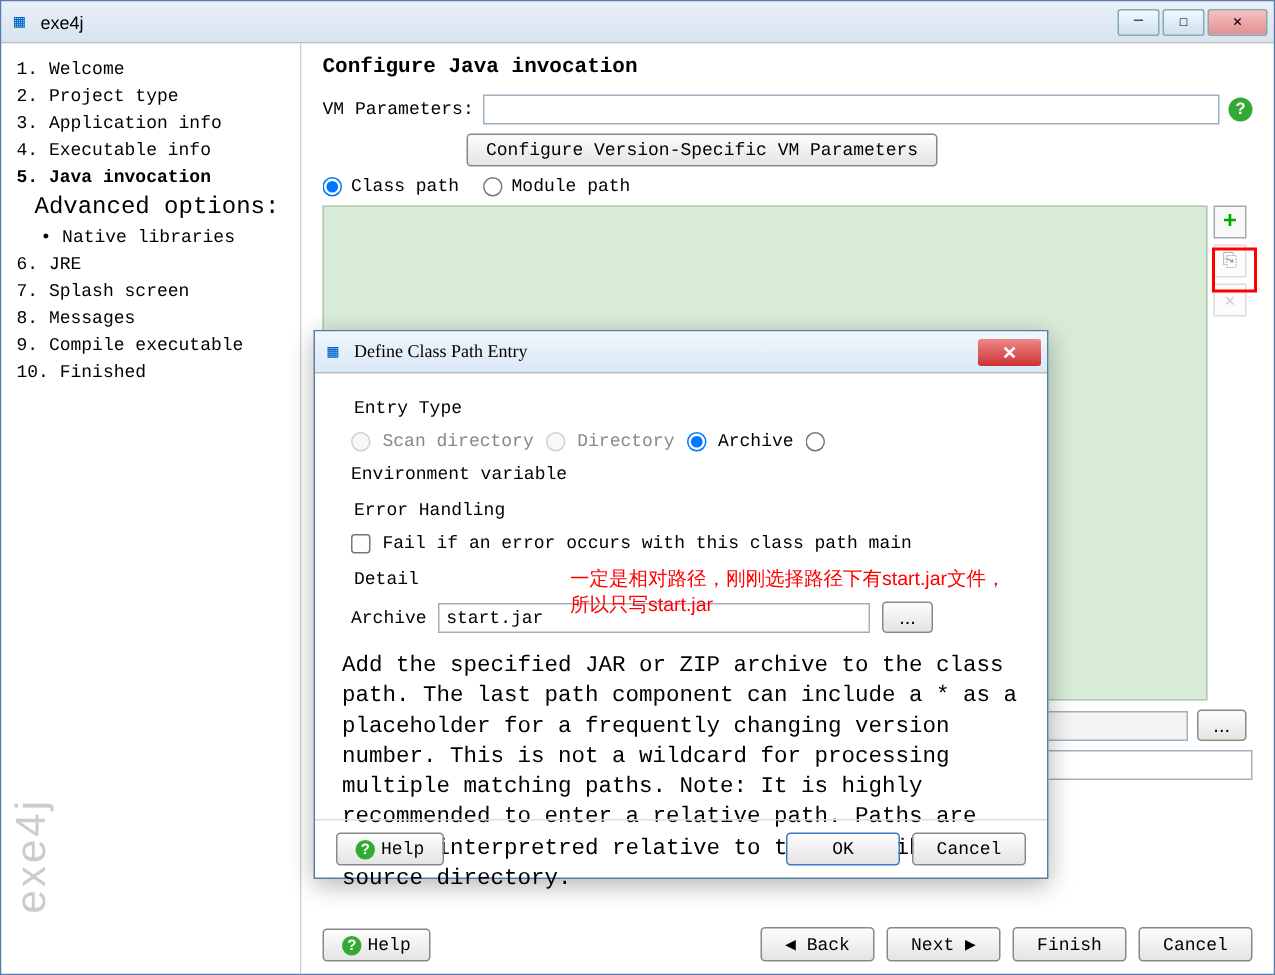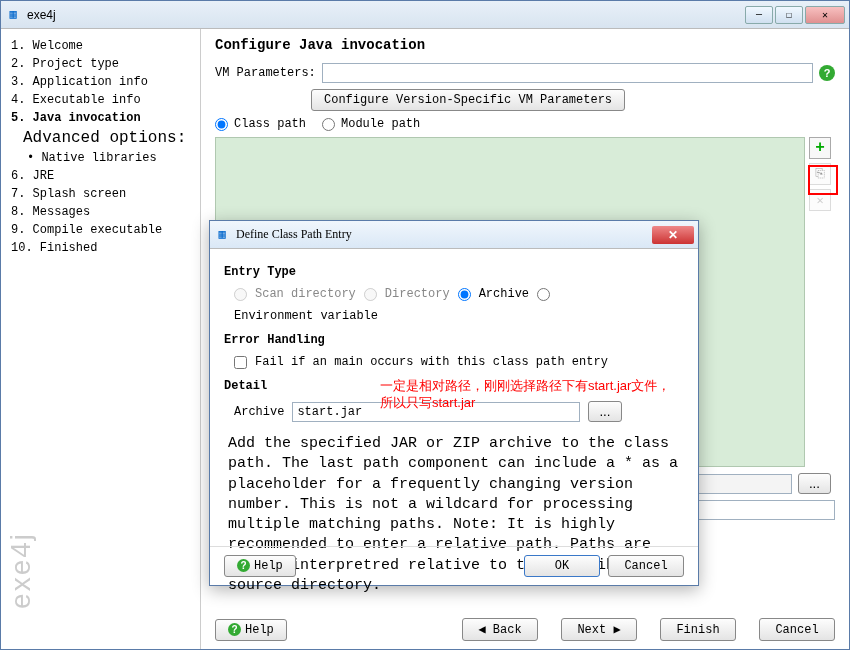--- a/index.html
+++ b/index.html
@@ -26,28 +26,28 @@
 .help-icon { width: 16px; height: 16px; border-radius: 50%; background: #3a3; color: #fff; display: inline-flex; align-items: center; justify-content: center; font-weight: bold; font-size: 11px; font-family: Arial; }
 .checkbox { width: 13px; height: 13px; }
 .btn { border: 1px solid #888; background: linear-gradient(#fdfdfd, #e4e4e4); padding: 3px 12px; font-family: "Courier New", monospace; font-size: 12px; cursor: pointer; border-radius: 3px; }
 .btn-std { min-width: 76px; }
 .radio { width: 13px; height: 13px; }
 .class-area { background: #d8ecd8; border: 1px solid #b0c8b0; height: 330px; position: relative; }
 .side-toolbar { position: absolute; right: -28px; top: 0; width: 24px; display: flex; flex-direction: column; gap: 4px; }
 .tool-btn { width: 22px; height: 22px; border: 1px solid #aaa; background: #f8f8f8; display: flex; align-items: center; justify-content: center; cursor: pointer; }
 .tool-btn.disabled { opacity: 0.4; cursor: default; }
 .bottom-bar { position: absolute; bottom: 8px; left: 14px; right: 14px; display: flex; align-items: center; gap: 6px; }
-.bottom-nav { display: flex; gap: 23px; margin-left: auto; }
+.bottom-nav { display: flex; gap: 8px; margin-left: auto; }
 .exe4j-brand { position: absolute; left: 4px; bottom: 40px; writing-mode: vertical-rl; transform: rotate(180deg); font-size: 28px; color: #ccc; font-family: Arial; letter-spacing: 2px; }
 .browse-btn { border: 1px solid #888; background: linear-gradient(#fdfdfd, #e4e4e4); padding: 2px 10px; cursor: pointer; border-radius: 3px; }
 .dialog { top: 220px; left: 209px; width: 490px; height: 366px; z-index: 10; box-shadow: 0 4px 16px rgba(0,0,0,0.3); }
 .dialog .titlebar { background: linear-gradient(#f0f6fc, #dae8f6); }
 .dlg-close { width: 42px; height: 18px; background: linear-gradient(#e88,#c33); border-radius: 2px; color: #fff; display: flex; align-items: center; justify-content: center; font-weight: bold; cursor: pointer; font-family: Arial; }
 .dialog-body { padding: 10px 14px; font-family: "Courier New", monospace; }
-.section-label { margin: 6px 0 4px 0; font-weight: bold; }
+.section-label { margin: 6px 0 4px 12px; }
 .entry-row { display: flex; align-items: center; gap: 8px; padding: 4px 10px; flex-wrap: wrap; }
 .desc-text { font-size: 15px; line-height: 1.35; margin: 8px 4px; }
 .dialog-footer { display: flex; padding: 8px 14px; gap: 8px; border-top: 1px solid #ddd; position: absolute; bottom: 0; left: 0; right: 0; }
 .dialog-footer .right { margin-left: auto; display: flex; gap: 8px; }
 .hl-red { border: 2px solid red; position: absolute; pointer-events: none; }
 .annotation { position: absolute; color: red; font-family: Arial, sans-serif; font-size: 13px; line-height: 1.3; z-index: 20; pointer-events: none; }
 .adv-btn { border: 1px solid #888; background: linear-gradient(#fdfdfd, #e4e4e4); padding: 3px 12px; font-family: "Courier New", monospace; font-size: 12px; cursor: pointer; border-radius: 3px; display: inline-flex; align-items: center; gap: 4px; }
 </style>
 </head>
 <body>
@@ -143,21 +143,21 @@
       <input type="radio" class="radio" disabled="" style="">
       <span class="label" style="color:#888">Directory</span>
       <input type="radio" class="radio" checked="" style="">
       <span class="label">Archive</span>
       <input type="radio" class="radio" style="">
       <span class="label">Environment variable</span>
     </div>
     <div class="section-label">Error Handling</div>
     <div class="entry-row">
       <input type="checkbox" class="checkbox" style="">
-      <span class="label">Fail if an main occurs with this class path entry</span>
+      <span class="label">Fail if an error occurs with this class path main</span>
     </div>
     <div class="section-label">Detail</div>
     <div class="entry-row">
       <span class="label">Archive</span>
       <input class="text-input" style="width: 288px;" value="start.jar">
       <button class="browse-btn">...</button>
     </div>
     <div class="desc-text">Add the specified JAR or ZIP archive to the class path. The last path component can include a * as a placeholder for a frequently changing version number. This is not a wildcard for processing multiple matching paths. Note: It is highly recommended to enter a relative path. Paths are always interpretred relative to the distribution source directory.</div>
   </div>
   <div class="dialog-footer">

